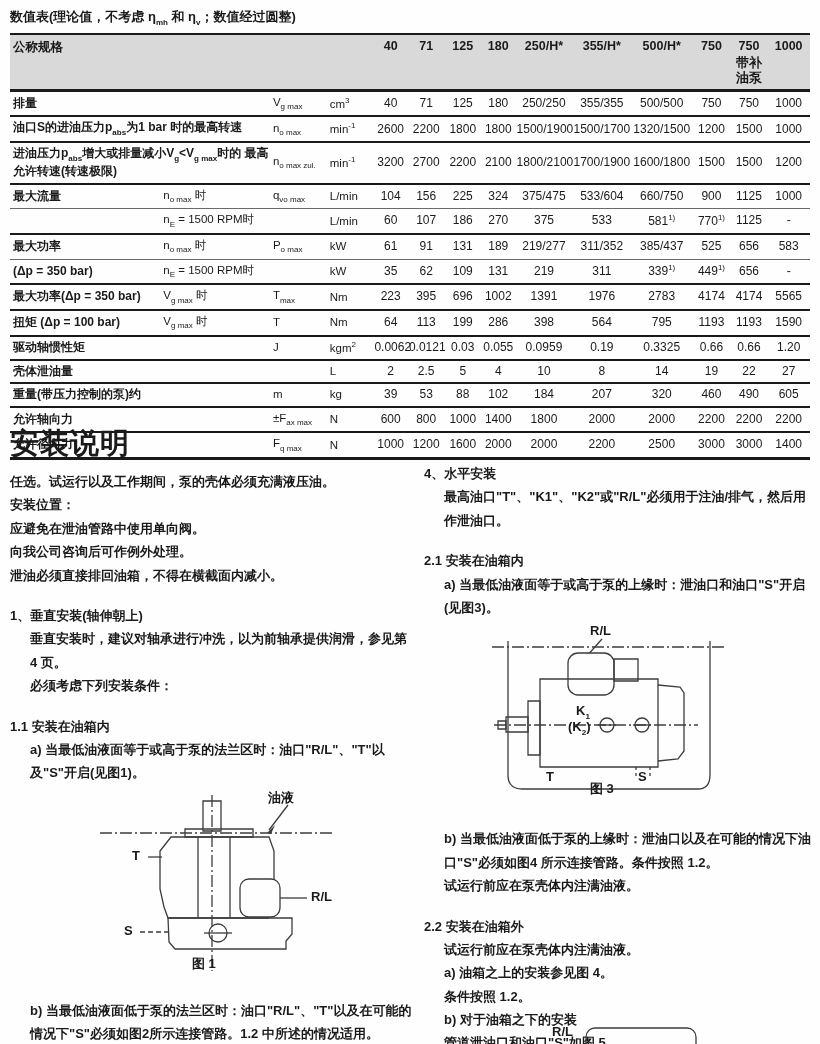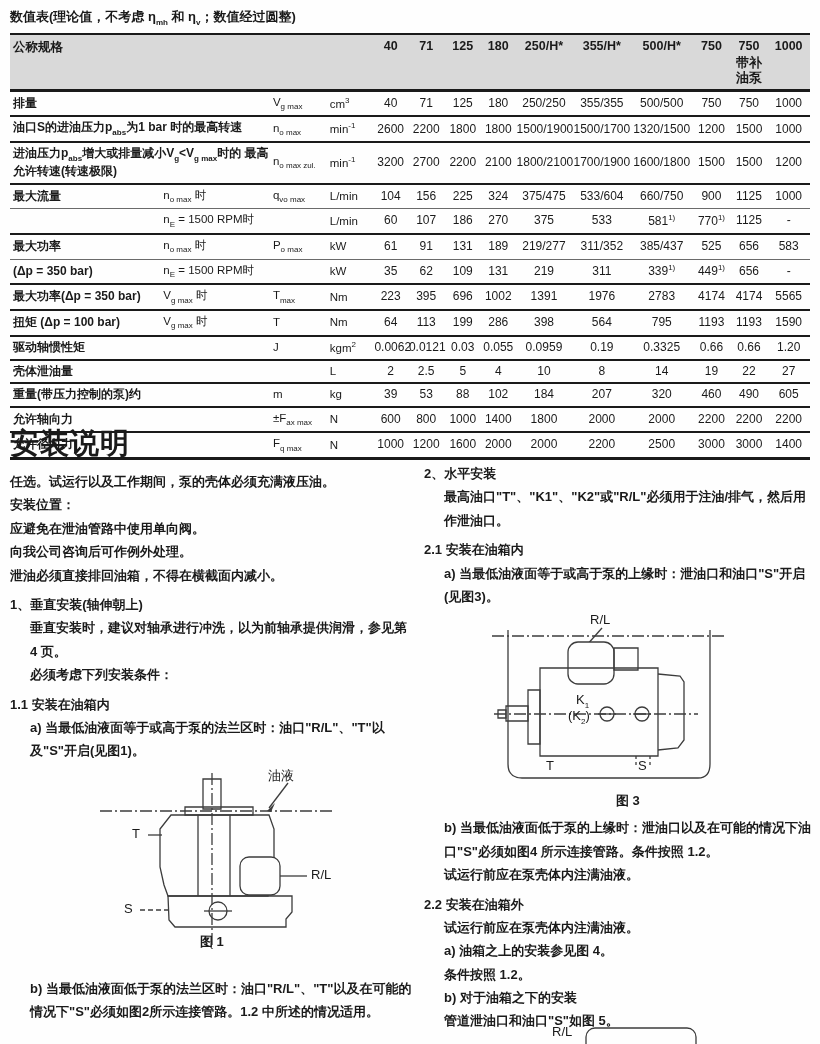--- a/index.html
+++ b/index.html
@@ -24,27 +24,27 @@
   tr.grp td { border-top:2px solid #1a1a1a; }
   tr.sub td { border-top:1px solid #6a6a6a; }
   sub,sup { font-size:8px;margin-top:16px; }
 
   
   #leftcol  { position:absolute; left:10px;  top:424px; width:404px; }
   #rightcol { position:absolute; left:424px; top:462px; width:392px; }
   h1.sect { font-size:29px; margin:0 0 6px 0; font-weight:bold; letter-spacing:1px; }
   .para { margin:0; font-size:13px; line-height:1.8; font-weight:bold; }
   .para.i { padding-left:20px; }
-  .para.sp { margin-top:6px; }
+  .para.sp { margin-top:17px; }
 
   
   .fig { position:relative; }
   #fig1 { width:312px; height:206px; margin:6px 0 2px 62px; }
   #fig3 { width:312px; height:196px; margin:8px 0 4px 26px; }
-  .figlabel { position:absolute; font-size:13px; font-weight:normal; white-space:nowrap; }
+  .figlabel { position:absolute; font-size:13px; font-weight:bold; white-space:nowrap; }
   .figcap { position:absolute; font-size:13px; font-weight:bold; }
   svg.line { position:absolute; left:0; top:0; }
   svg.line * { vector-effect:non-scaling-stroke; }
   #fig5 { position:absolute; left:552px; top:1020px; width:220px; height:60px; }
   #fig5 .figlabel { left:0; top:4px; }
 </style>
 </head>
 <body>
 
 <div id="page">
@@ -332,31 +332,31 @@
         <line x1="76" y1="66" x2="90" y2="66"></line>
         <path d="M96,127 L220,127 L220,143 L214,150 L214,158 L103,158 L97,151 Z"></path>
         <circle cx="146" cy="142" r="9"></circle>
         <line x1="132" y1="142" x2="160" y2="142"></line>
         <line x1="68" y1="141" x2="96" y2="141" stroke-dasharray="5 3"></line>
       </svg>
       <span class="figlabel" style="left:196px; top:-2px;">油液</span>
       <span class="figlabel" style="left:60px; top:57px;">T</span>
       <span class="figlabel" style="left:239px; top:98px;">R/L</span>
       <span class="figlabel" style="left:52px; top:132px;">S</span>
-      <span class="figcap" style="left:128px; top:164px;">图 1</span>
+      <span class="figcap" style="left:120px; top:164px;">图 1</span>
     </div>
 
     <div>
         <p class="para i">b) 当最低油液面低于泵的法兰区时：油口"R/L"、"T"以及在可能的情况下"S"必须如图2所示连接管路。1.2 中所述的情况适用。</p>
       </div>
   </div>
 
   <div id="rightcol">
     <div>
-        <p class="para">2、水平安装</p>
+        <p class="para">4、水平安装</p>
         <p class="para i">最高油口"T"、"K1"、"K2"或"R/L"必须用于注油/排气，然后用作泄油口。</p>
         <p class="para sp">2.1 安装在油箱内</p>
         <p class="para i">a) 当最低油液面等于或高于泵的上缘时：泄油口和油口"S"开启(见图3)。</p>
       </div>
 
     <div id="fig3" class="fig">
       <svg class="line" width="312" height="176" viewBox="0 0 312 176" fill="none" stroke="#3c3c3c" stroke-width="1.3">
         <path d="M58,14 L58,148 Q58,162 72,162 L248,162 Q260,162 260,148 L260,14"></path>
         <line x1="42" y1="20" x2="276" y2="20" stroke-dasharray="12 3 2 3"></line>
         <line x1="152" y1="12" x2="136" y2="30"></line>
@@ -373,21 +373,21 @@
         <circle cx="192" cy="98" r="7"></circle>
         <line x1="183" y1="98" x2="201" y2="98"></line>
         <line x1="186" y1="140" x2="186" y2="152" stroke-dasharray="3 3"></line>
         <line x1="200" y1="140" x2="200" y2="152" stroke-dasharray="3 3"></line>
       </svg>
       <span class="figlabel" style="left:140px; top:-4px;">R/L</span>
       <span class="figlabel" style="left:126px; top:76px;">K<sub>1</sub></span>
       <span class="figlabel" style="left:118px; top:92px;">(K<sub>2</sub>)</span>
       <span class="figlabel" style="left:96px; top:142px;">T</span>
       <span class="figlabel" style="left:188px; top:142px;">S</span>
-      <span class="figcap" style="left:140px; top:176px;margin-left:26px;">图 3</span>
+      <span class="figcap" style="left:140px; top:153px;">图 3</span>
     </div>
 
     <div>
         <p class="para i">b) 当最低油液面低于泵的上缘时：泄油口以及在可能的情况下油口"S"必须如图4 所示连接管路。条件按照 1.2。</p>
         <p class="para i">试运行前应在泵壳体内注满油液。</p>
         <p class="para sp">2.2 安装在油箱外</p>
         <p class="para i">试运行前应在泵壳体内注满油液。</p>
         <p class="para i">a) 油箱之上的安装参见图 4。</p>
         <p class="para i">条件按照 1.2。</p>
         <p class="para i">b) 对于油箱之下的安装</p>

